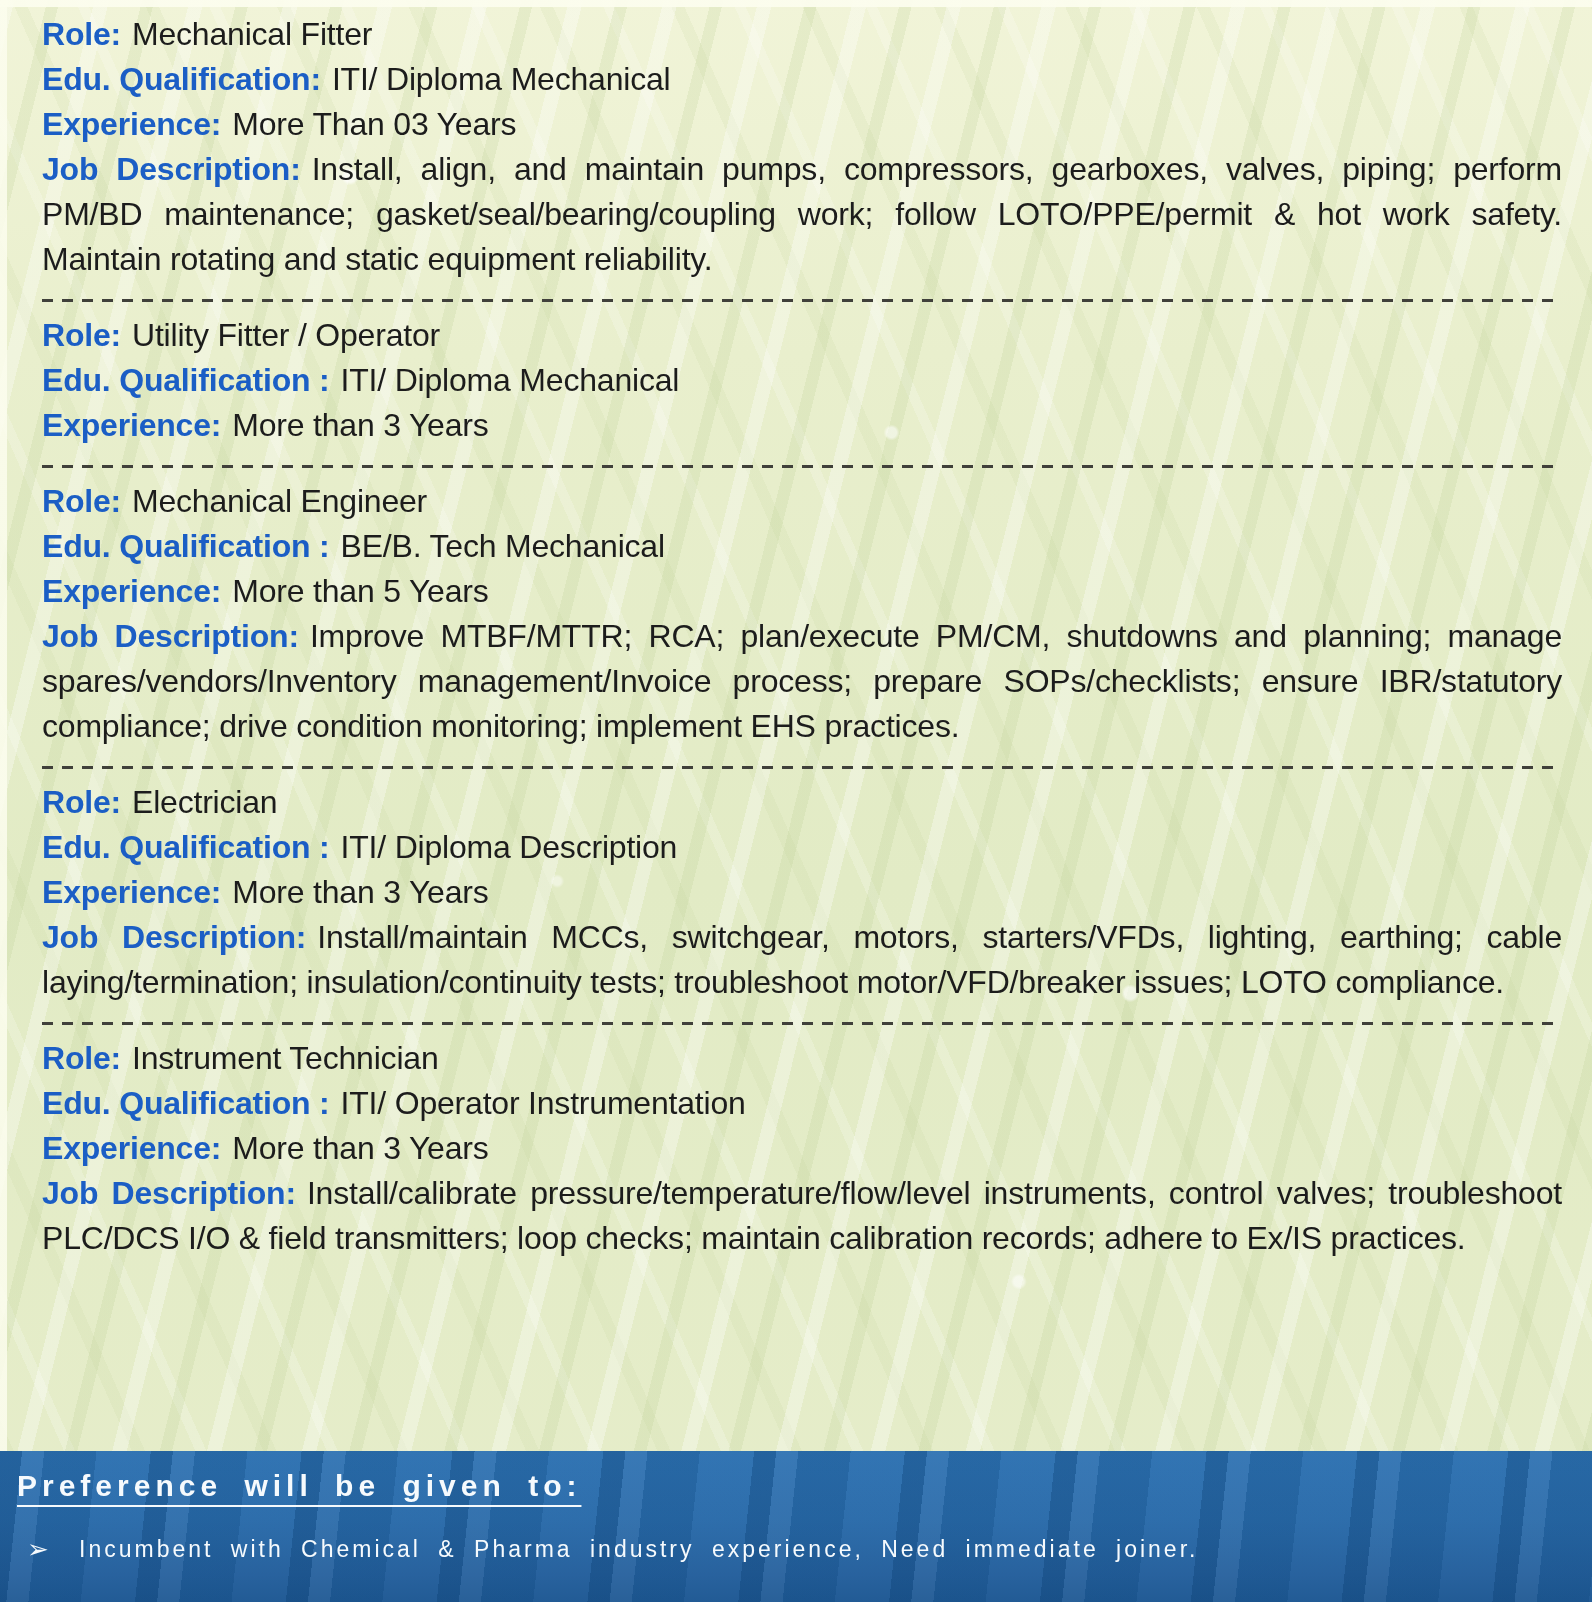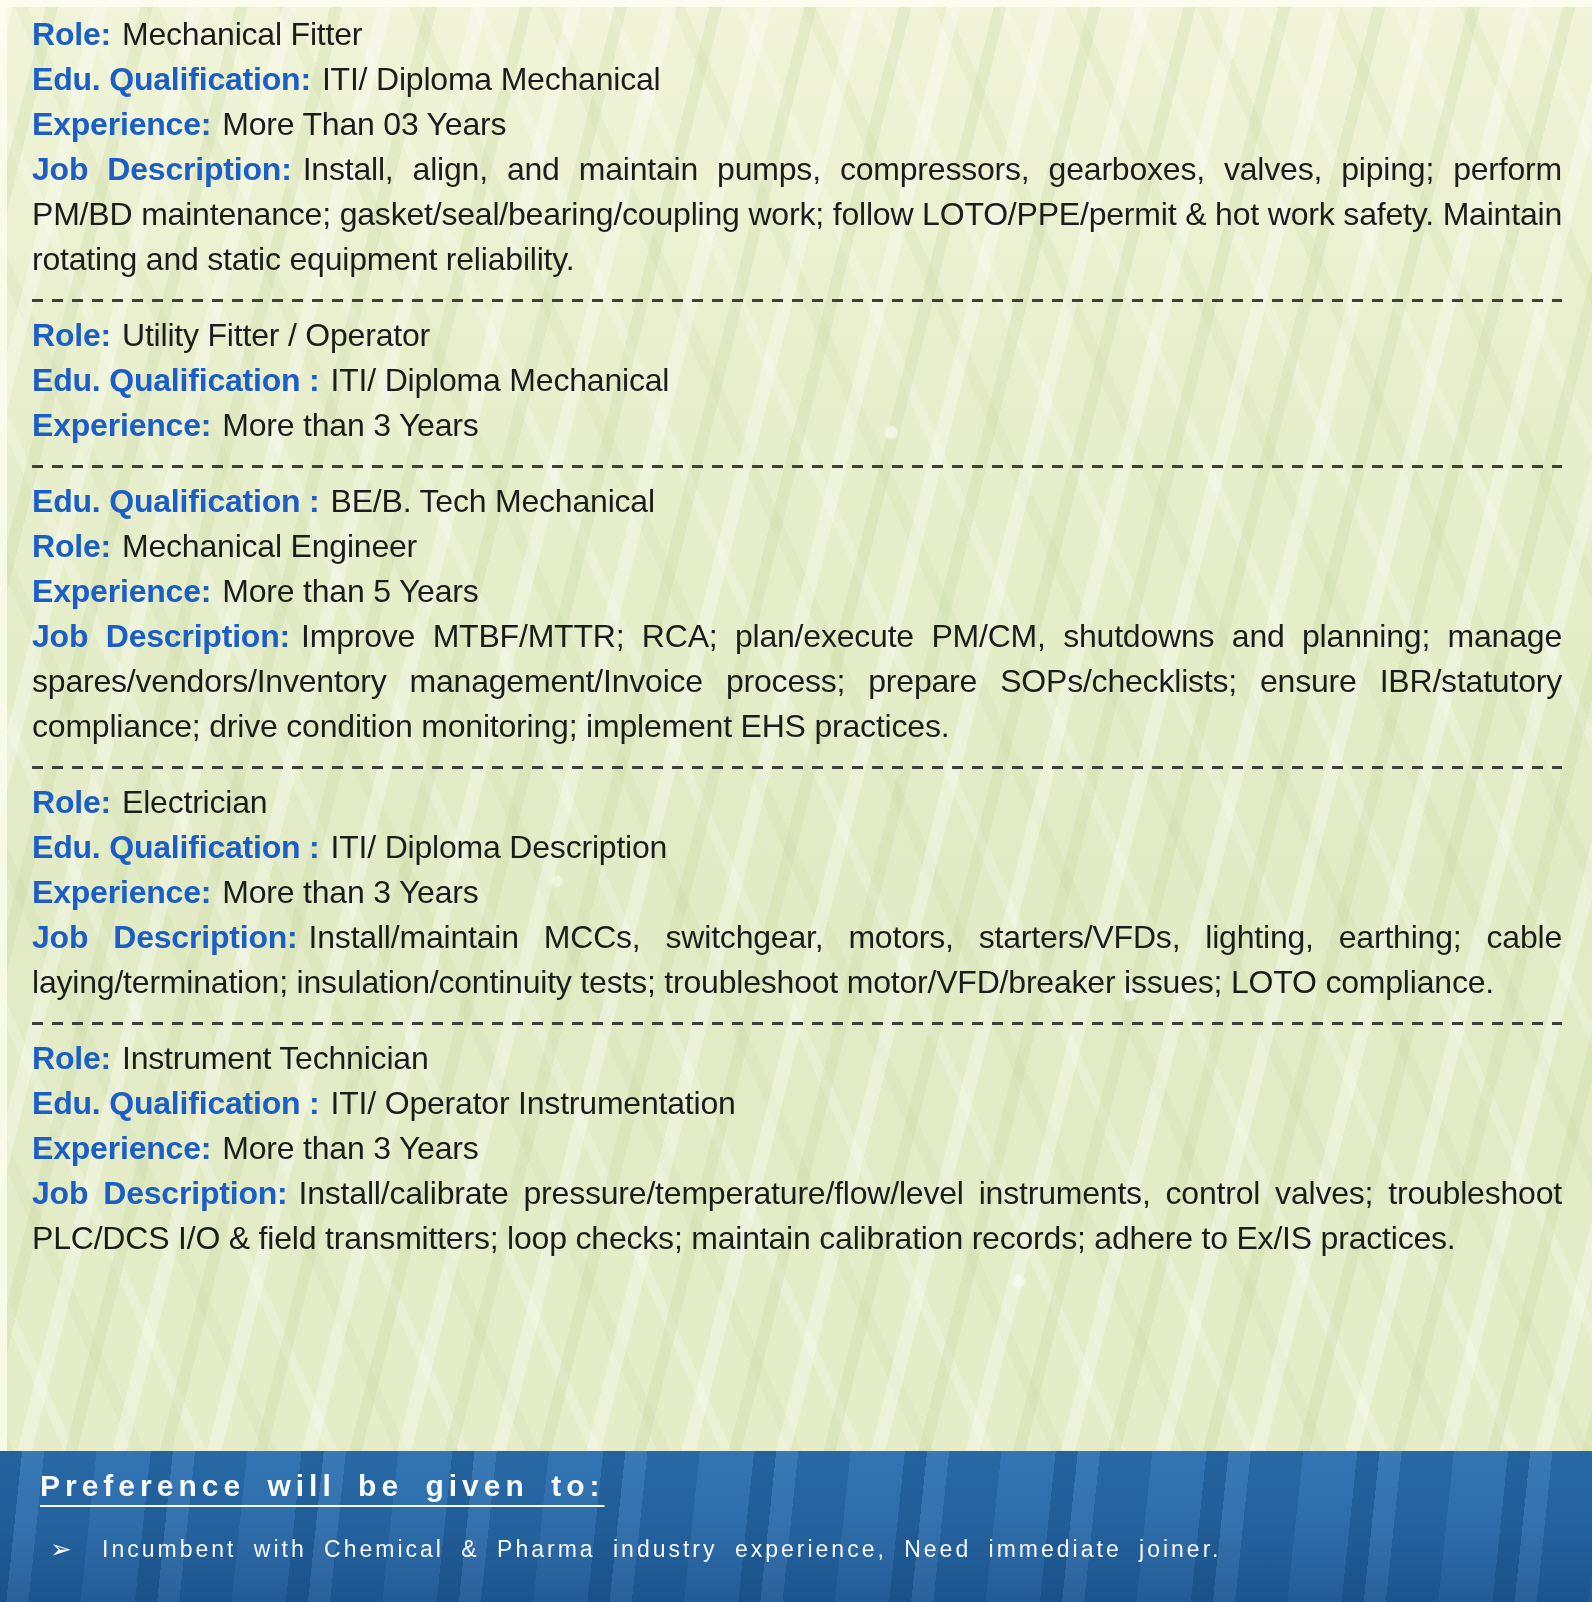--- a/index.html
+++ b/index.html
@@ -25,37 +25,37 @@
         rgba(255,255,255,0.32) 0 14px, rgba(255,255,255,0) 14px 46px,
         rgba(182,203,141,0.20) 46px 58px, rgba(255,255,255,0) 58px 92px),
       repeating-linear-gradient(66deg,
         rgba(255,255,255,0.20) 0 10px, rgba(255,255,255,0) 10px 62px,
         rgba(196,212,156,0.16) 62px 74px, rgba(255,255,255,0) 74px 120px),
       linear-gradient(180deg,#f1f4d8 0%,#e9efcd 22%,#e2ebc5 55%,#e6edca 100%);
   }
   .content{
     box-sizing:border-box;
     height:1451px;
-    padding:12px 30px 0 32px;
+    padding:12px 30px 0 42px;
     font-size:32px;line-height:45px;letter-spacing:-0.2px;
     color:#1c1c1c;
   }
   .role-section{padding-bottom:6px;}
   .kv{white-space:nowrap;}
   .label{color:#1b5ec5;font-weight:bold;}
   .value{margin-left:11px;}
   .jd{margin:0;text-align:justify;text-justify:inter-word;}
   .separator{
     height:3px;margin:11px 0;
     background-image:repeating-linear-gradient(90deg,#40403a 0 11px, rgba(0,0,0,0) 11px 20px);
   }
   .banner{
     flex:1;
     box-sizing:border-box;
-    padding:18px 30px 0 40px;
+    padding:18px 30px 0 17px;
     color:#f6fafd;
     background-color:#2b6dab;
     background-image:
       repeating-linear-gradient(96deg,
         rgba(13,62,110,0.30) 0 22px, rgba(255,255,255,0.05) 22px 44px,
         rgba(16,70,120,0.22) 44px 96px, rgba(255,255,255,0.02) 96px 150px),
       linear-gradient(180deg,#2e72b2 0%,#2a6baa 45%,#245f9c 82%,#1e5893 100%);
   }
   .banner-heading{
     font-size:30px;font-weight:bold;
@@ -104,24 +104,24 @@
     <div class="kv">
       <span class="label">Edu. Qualification :</span><span class="value">ITI/ Diploma Mechanical</span>
     </div>
     <div class="kv">
       <span class="label">Experience:</span><span class="value">More than 3 Years</span>
     </div>
   </section>
 <div class="separator"></div>
   <section class="role-section">
     <div class="kv">
-      <span class="label">Edu. Qualification :</span><span class="value">BE/B. Tech Mechanical</span>
+      <span class="label">Role:</span><span class="value">Mechanical Engineer</span>
     </div>
     <div class="kv">
-      <span class="label">Role:</span><span class="value">Mechanical Engineer</span>
+      <span class="label">Edu. Qualification :</span><span class="value">BE/B. Tech Mechanical</span>
     </div>
     <div class="kv">
       <span class="label">Experience:</span><span class="value">More than 5 Years</span>
     </div>
     <p class="jd">
       <span class="label">Job Description:</span><span class="value">Improve MTBF/MTTR; RCA; plan/execute PM/CM, shutdowns and planning; manage spares/vendors/Inventory management/Invoice process; prepare SOPs/checklists; ensure IBR/statutory compliance; drive condition monitoring; implement EHS practices.</span>
     </p>
   </section>
 <div class="separator"></div>
   <section class="role-section">

